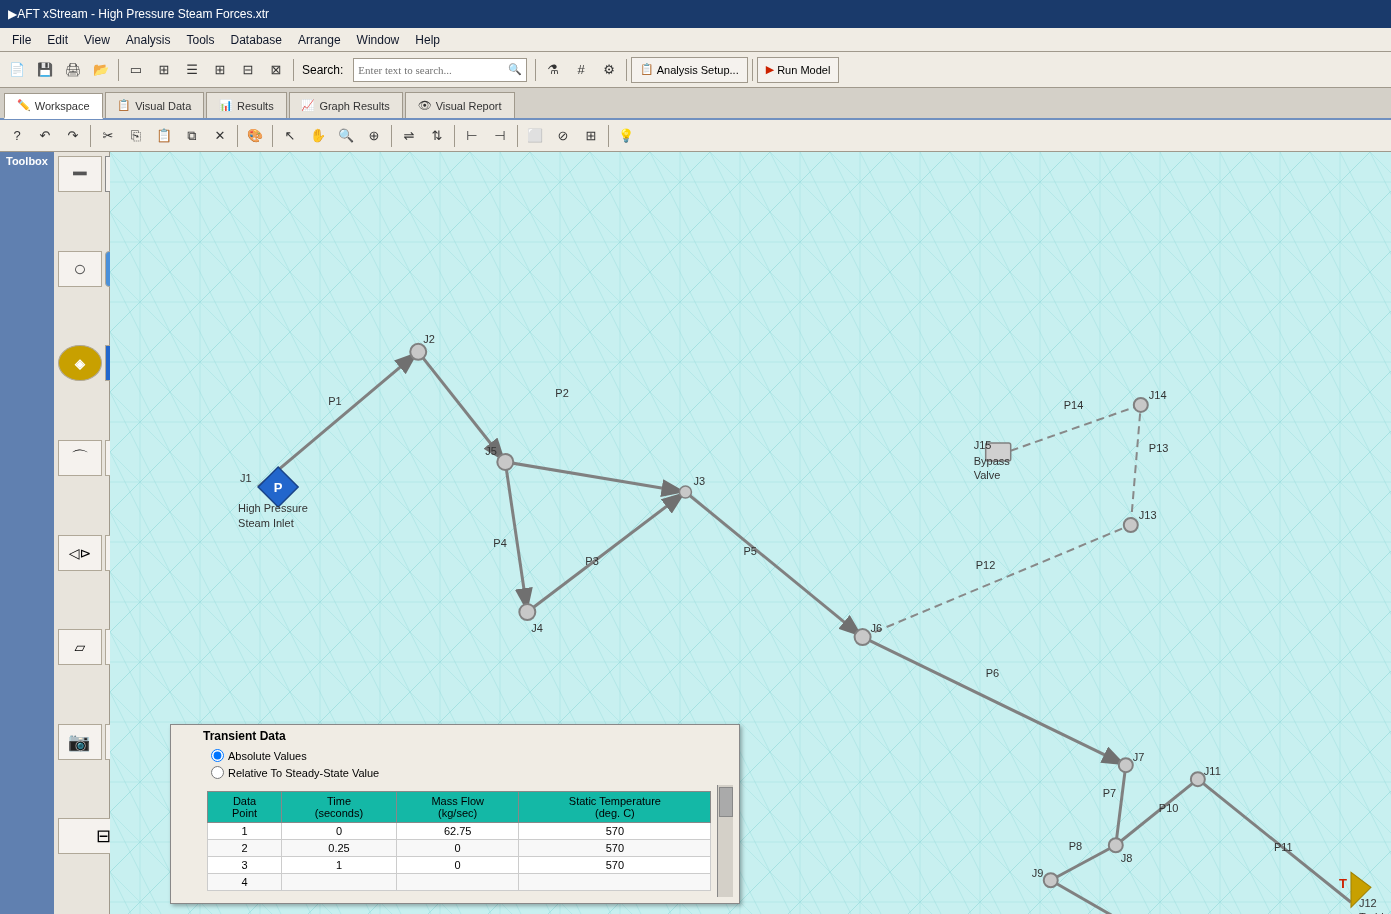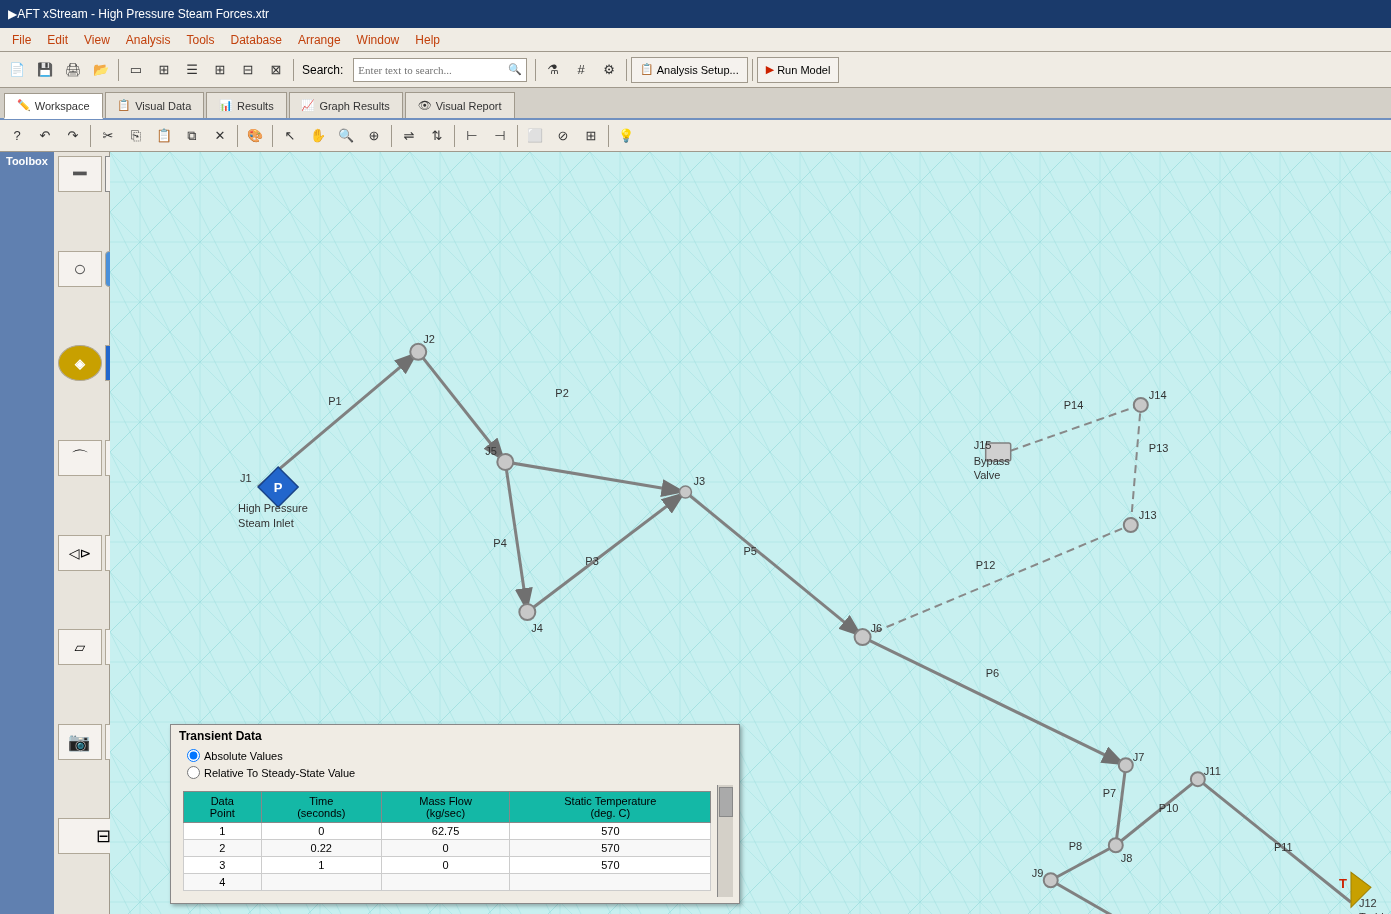--- a/index.html
+++ b/index.html
@@ -23,21 +23,21 @@
       height: 24px;
       display: flex;
       align-items: center;
       padding: 0 4px;
       border-bottom: 1px solid #a0998c;
       font-size: 12px;
     }
     .menu-item {
       padding: 2px 8px;
       cursor: pointer;
-      color: #c2410c;
+      color: #0f172a;
     }
 
     
     #toolbar {
       background: #f0ece4;
       height: 36px;
       display: flex;
       align-items: center;
       padding: 0 4px;
       border-bottom: 1px solid #a0998c;
@@ -179,20 +179,21 @@
     
     #transient-panel {
       position: absolute;
       bottom: 10px;
       left: 60px;
       background: #f0ece4;
       border: 1px solid #888;
       width: 570px;
       font-size: 11px;
       box-shadow: 2px 2px 4px rgba(0,0,0,0.3);
+      padding-left: 24px;
     }
     #transient-title {
       padding: 4px 8px;
       font-weight: bold;
       font-size: 12px;
     }
     .radio-row {
       display: flex; align-items: center; gap: 4px;
       padding: 2px 16px;
     }
@@ -508,21 +509,21 @@
           </thead>
           <tbody id="table-body">
           <tr>
                 <td>1</td>
                 <td>0</td>
                 <td>62.75</td>
                 <td>570</td>
               </tr>
               <tr>
                 <td>2</td>
-                <td>0.22</td>
+                <td>0.25</td>
                 <td>0</td>
                 <td>570</td>
               </tr>
               <tr>
                 <td>3</td>
                 <td>1</td>
                 <td>0</td>
                 <td>570</td>
               </tr>
               <tr>

